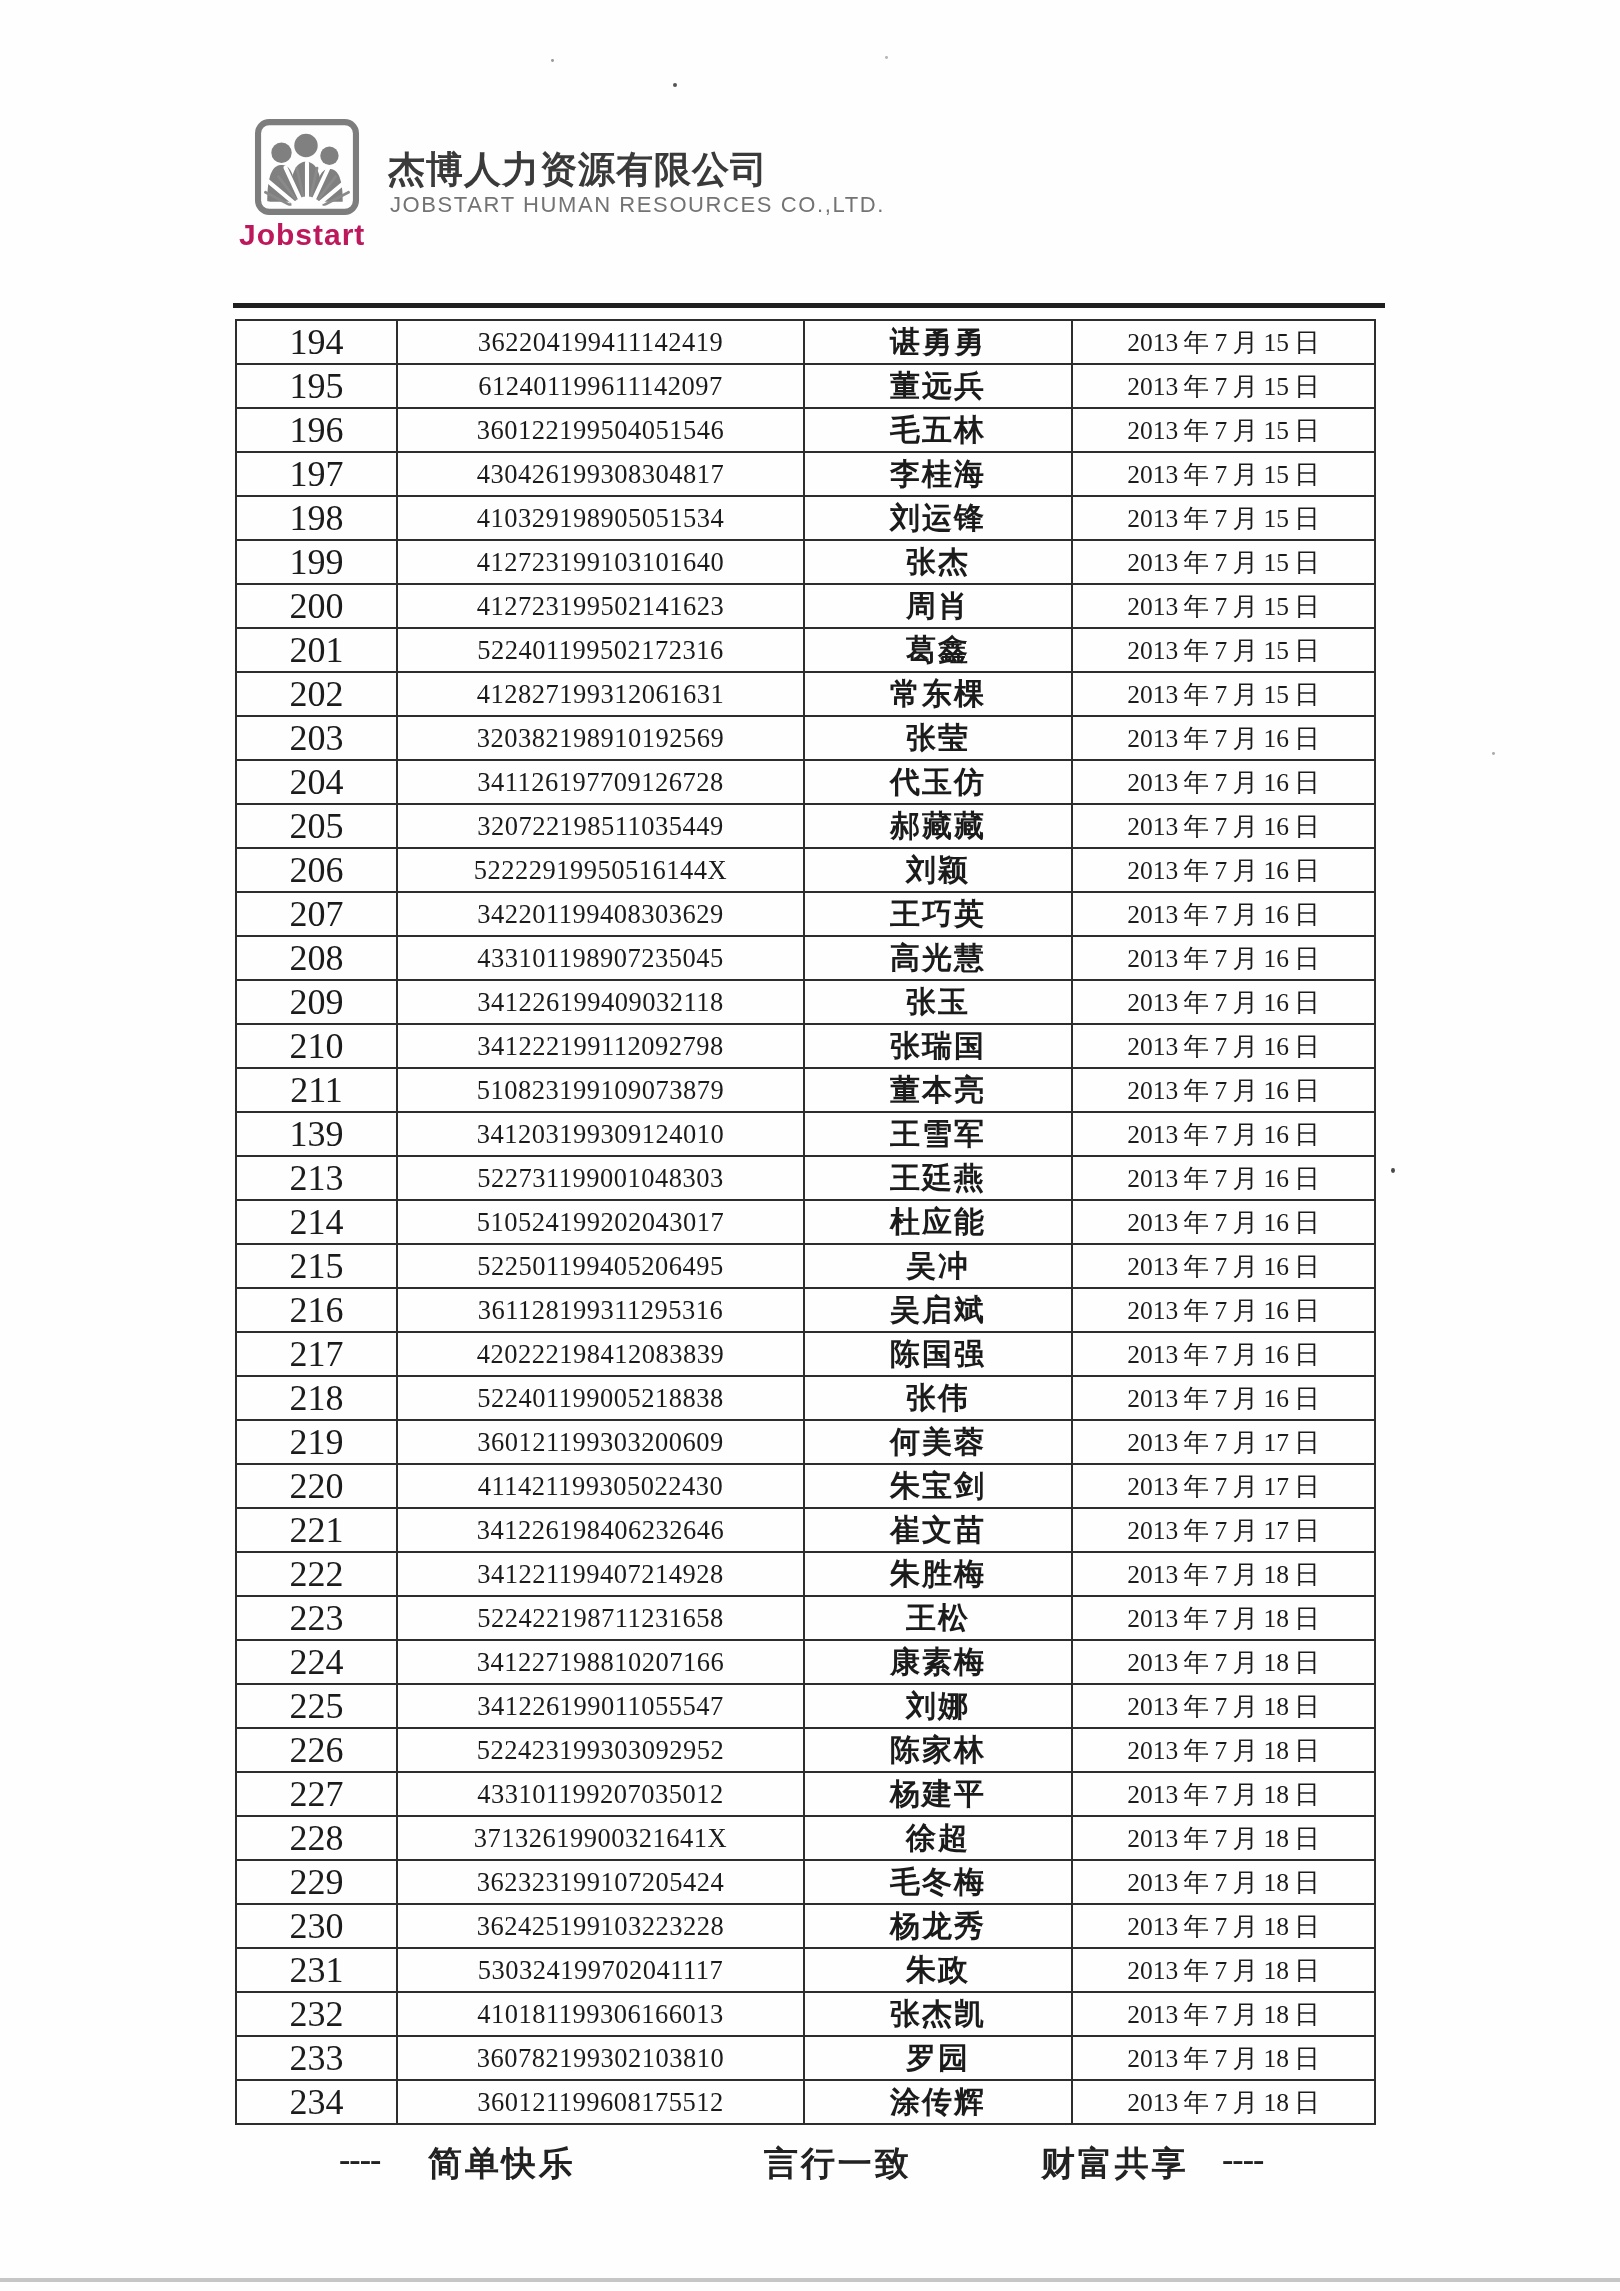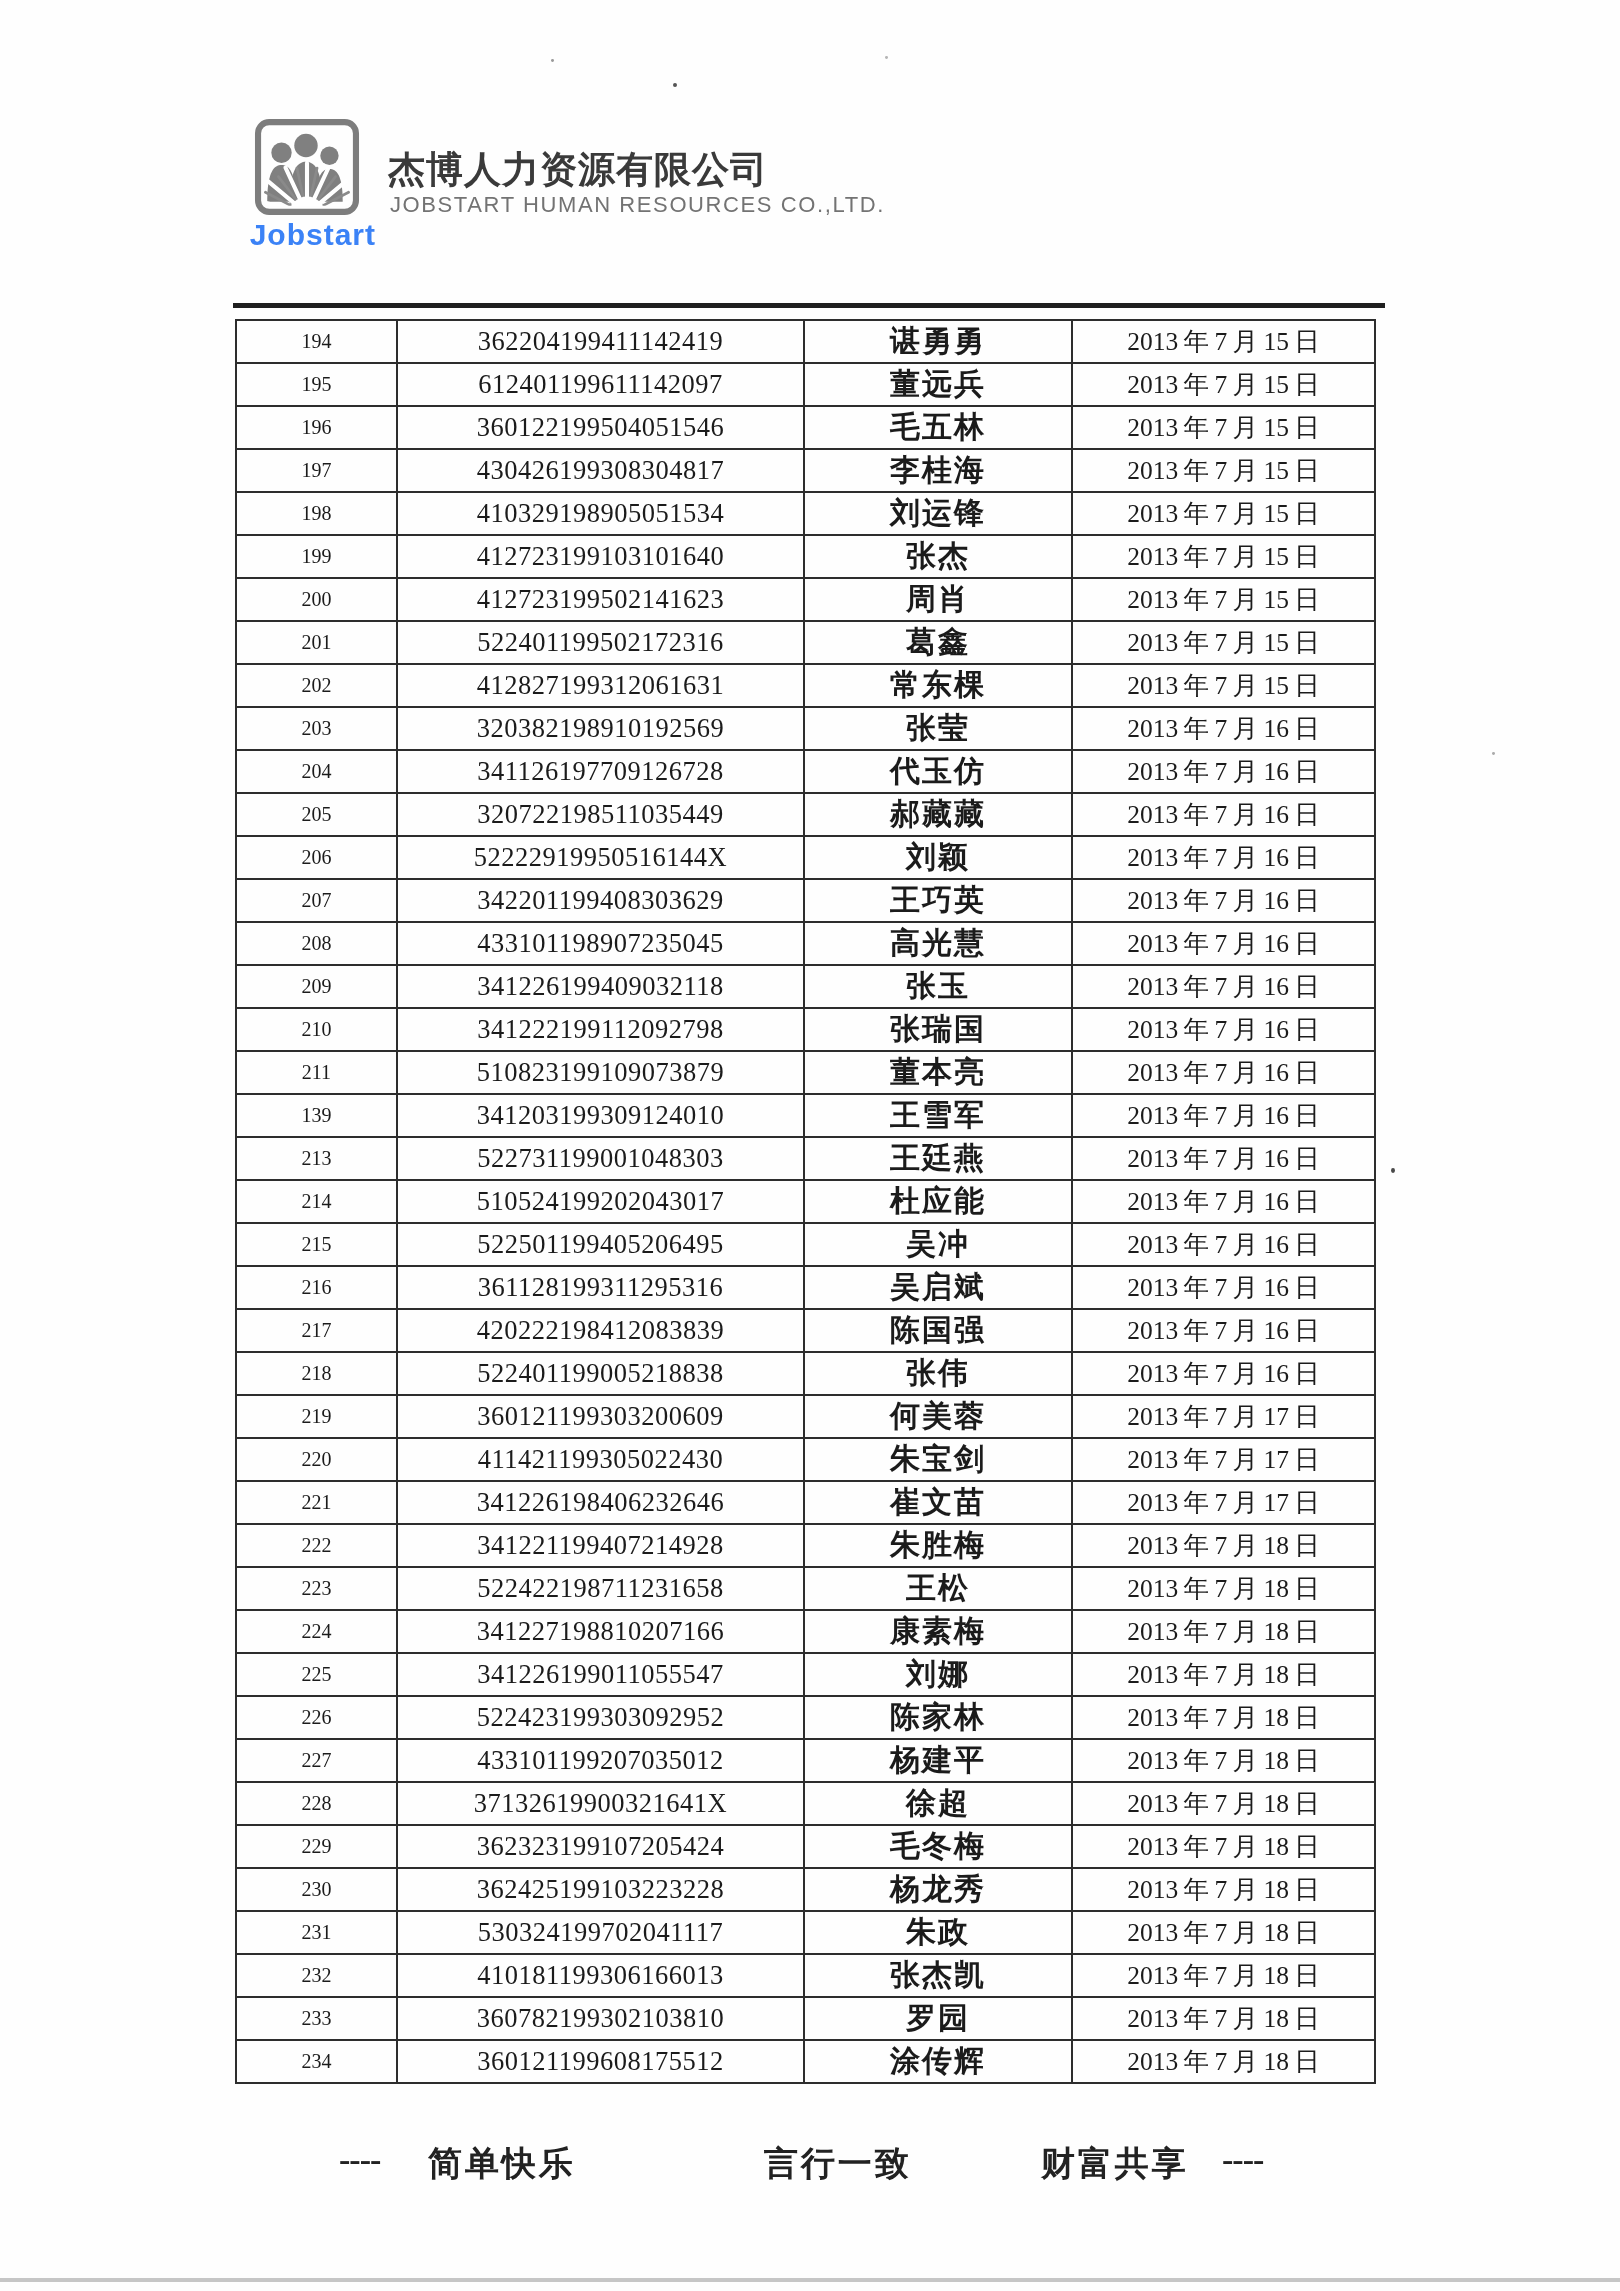--- a/index.html
+++ b/index.html
@@ -9,23 +9,23 @@
     background:#fefefdf;
     background:#fefefe;
     overflow:hidden;
     font-family:"Liberation Serif","DejaVu Serif",serif;
     color:#1c1c1c;
   }
   
   .logo-box{position:absolute;left:253px;top:118px;width:108px;height:102px;}
   .logo-brand{
     position:absolute;left:239px;top:218px;width:137px;
-    text-align:right;
+    text-align:left;
     font-family:"Liberation Sans","DejaVu Sans",sans-serif;
-    font-weight:bold;font-size:30px;color:#3b82f6;letter-spacing:1px;
+    font-weight:bold;font-size:30px;color:#be185d;letter-spacing:1px;
   }
   .title-cn{
     position:absolute;left:388px;top:145px;
     font-family:Liberation Mono, monospace;
     font-weight:bold;font-size:37px;color:#3a3a3a;letter-spacing:1px;
     white-space:nowrap;
   }
   .title-en{
     position:absolute;left:390px;top:192px;
     font-family:"Liberation Sans","DejaVu Sans",sans-serif;
@@ -39,21 +39,21 @@
     position:absolute;left:235px;top:319px;width:1138px;
     border-collapse:collapse;table-layout:fixed;
   }
   table.roster td{
     border:2px solid #2d2d2d;
     height:40px;
     text-align:center;vertical-align:middle;
     padding:0;overflow:hidden;white-space:nowrap;
     color:#1b1b1b;
   }
-  td.c-no{font-size:20px;}
+  td.c-no{font-size:36px;}
   td.c-id{font-size:26.5px;letter-spacing:0.5px;}
   td.c-name{font-size:30px;letter-spacing:2px;font-weight:bold;}
   td.c-date{font-size:25.5px;word-spacing:-1px;border-radius:16px;}
   
   .footer-item{
     position:absolute;top:2141px;
     font-size:34px;font-weight:600;color:#222;
     font-family:"Liberation Serif","DejaVu Serif",serif;
     white-space:nowrap;
   }

